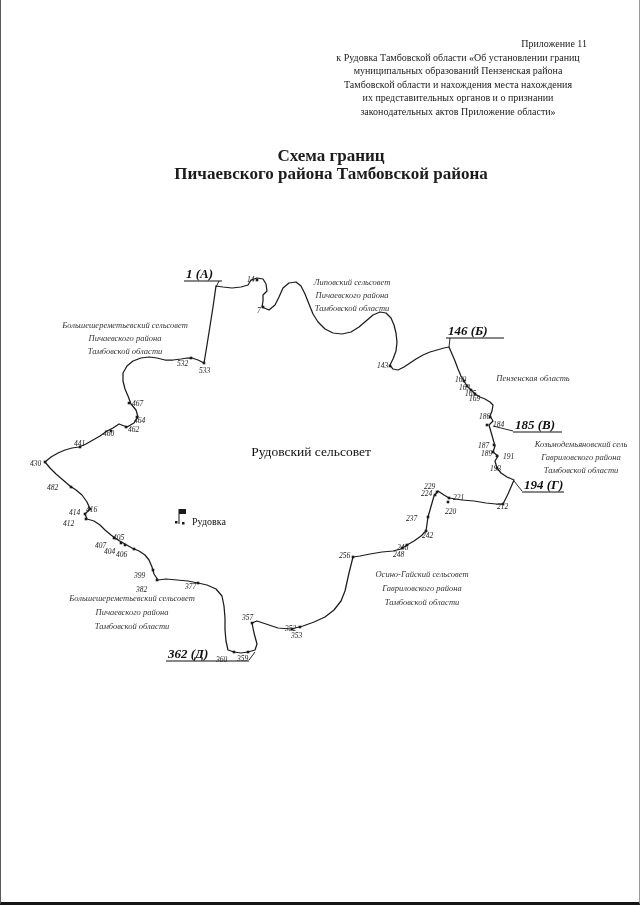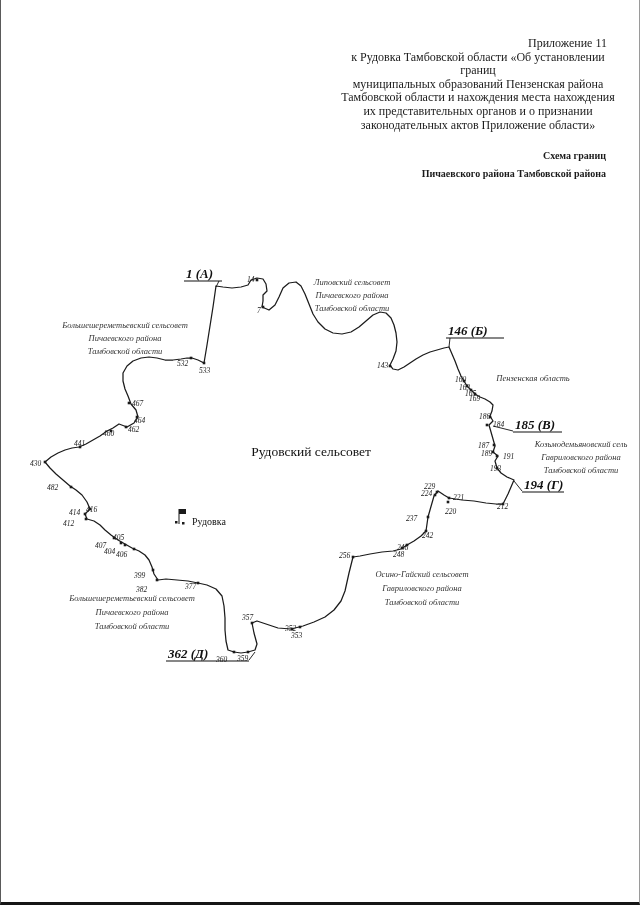--- a/index.html
+++ b/index.html
@@ -1,23 +1,23 @@
 <!DOCTYPE html>
 <html style="--ink: #1b1b1b; --paper: #ffffff;"><head>
 <meta charset="utf-8">
 <style>
   html,body{margin:0;padding:0;background:#e8e8e8}
   .page{position:relative;width:640px;height:905px;background:var(--paper,#ffffff);
         font-family:"Liberation Serif",serif;color:var(--ink,#1b1b1b);overflow:hidden;
         border-left:1px solid #5a5a5a;border-right:1px solid #9a9a9a;border-bottom:3px solid #151515;
         box-sizing:border-box}
-  .header{position:absolute;top:37px;left:332px;width:290px;font-size:12px;line-height:13.6px;text-align:center}
+  .header{position:absolute;top:37px;left:312px;width:290px;font-size:10px;line-height:13.6px;text-align:center}
   .header .first{text-align:right;padding-right:16px}
-  .title{position:absolute;top:147px;left:55px;width:550px;text-align:right;font-weight:bold;
-         font-size:10px;line-height:17.5px}
+  .title{position:absolute;top:147px;left:55px;width:550px;text-align:center;font-weight:bold;
+         font-size:17px;line-height:17.5px}
   #map-svg{position:absolute;left:0;top:0;width:640px;height:905px}
   .boundary{fill:none;stroke:var(--ink,#1b1b1b);stroke-width:1.25;stroke-linejoin:round;stroke-linecap:round}
   .dot{fill:var(--ink,#1b1b1b)}
   .ptlabel{font:italic 7.5px "Liberation Serif",serif;fill:#222}
   .anchor{font:italic 600 13px "Liberation Serif",serif;fill:#111}
   .anchorline{stroke:#111;stroke-width:1.1}
   .connector{stroke:#111;stroke-width:0.9}
   .arealabel{font:italic 8.5px "Liberation Serif",serif;fill:#343434}
   .region{font:13.5px "Liberation Serif",serif;fill:#111}
   .settlement{font:10px "Liberation Serif",serif;fill:#111}

